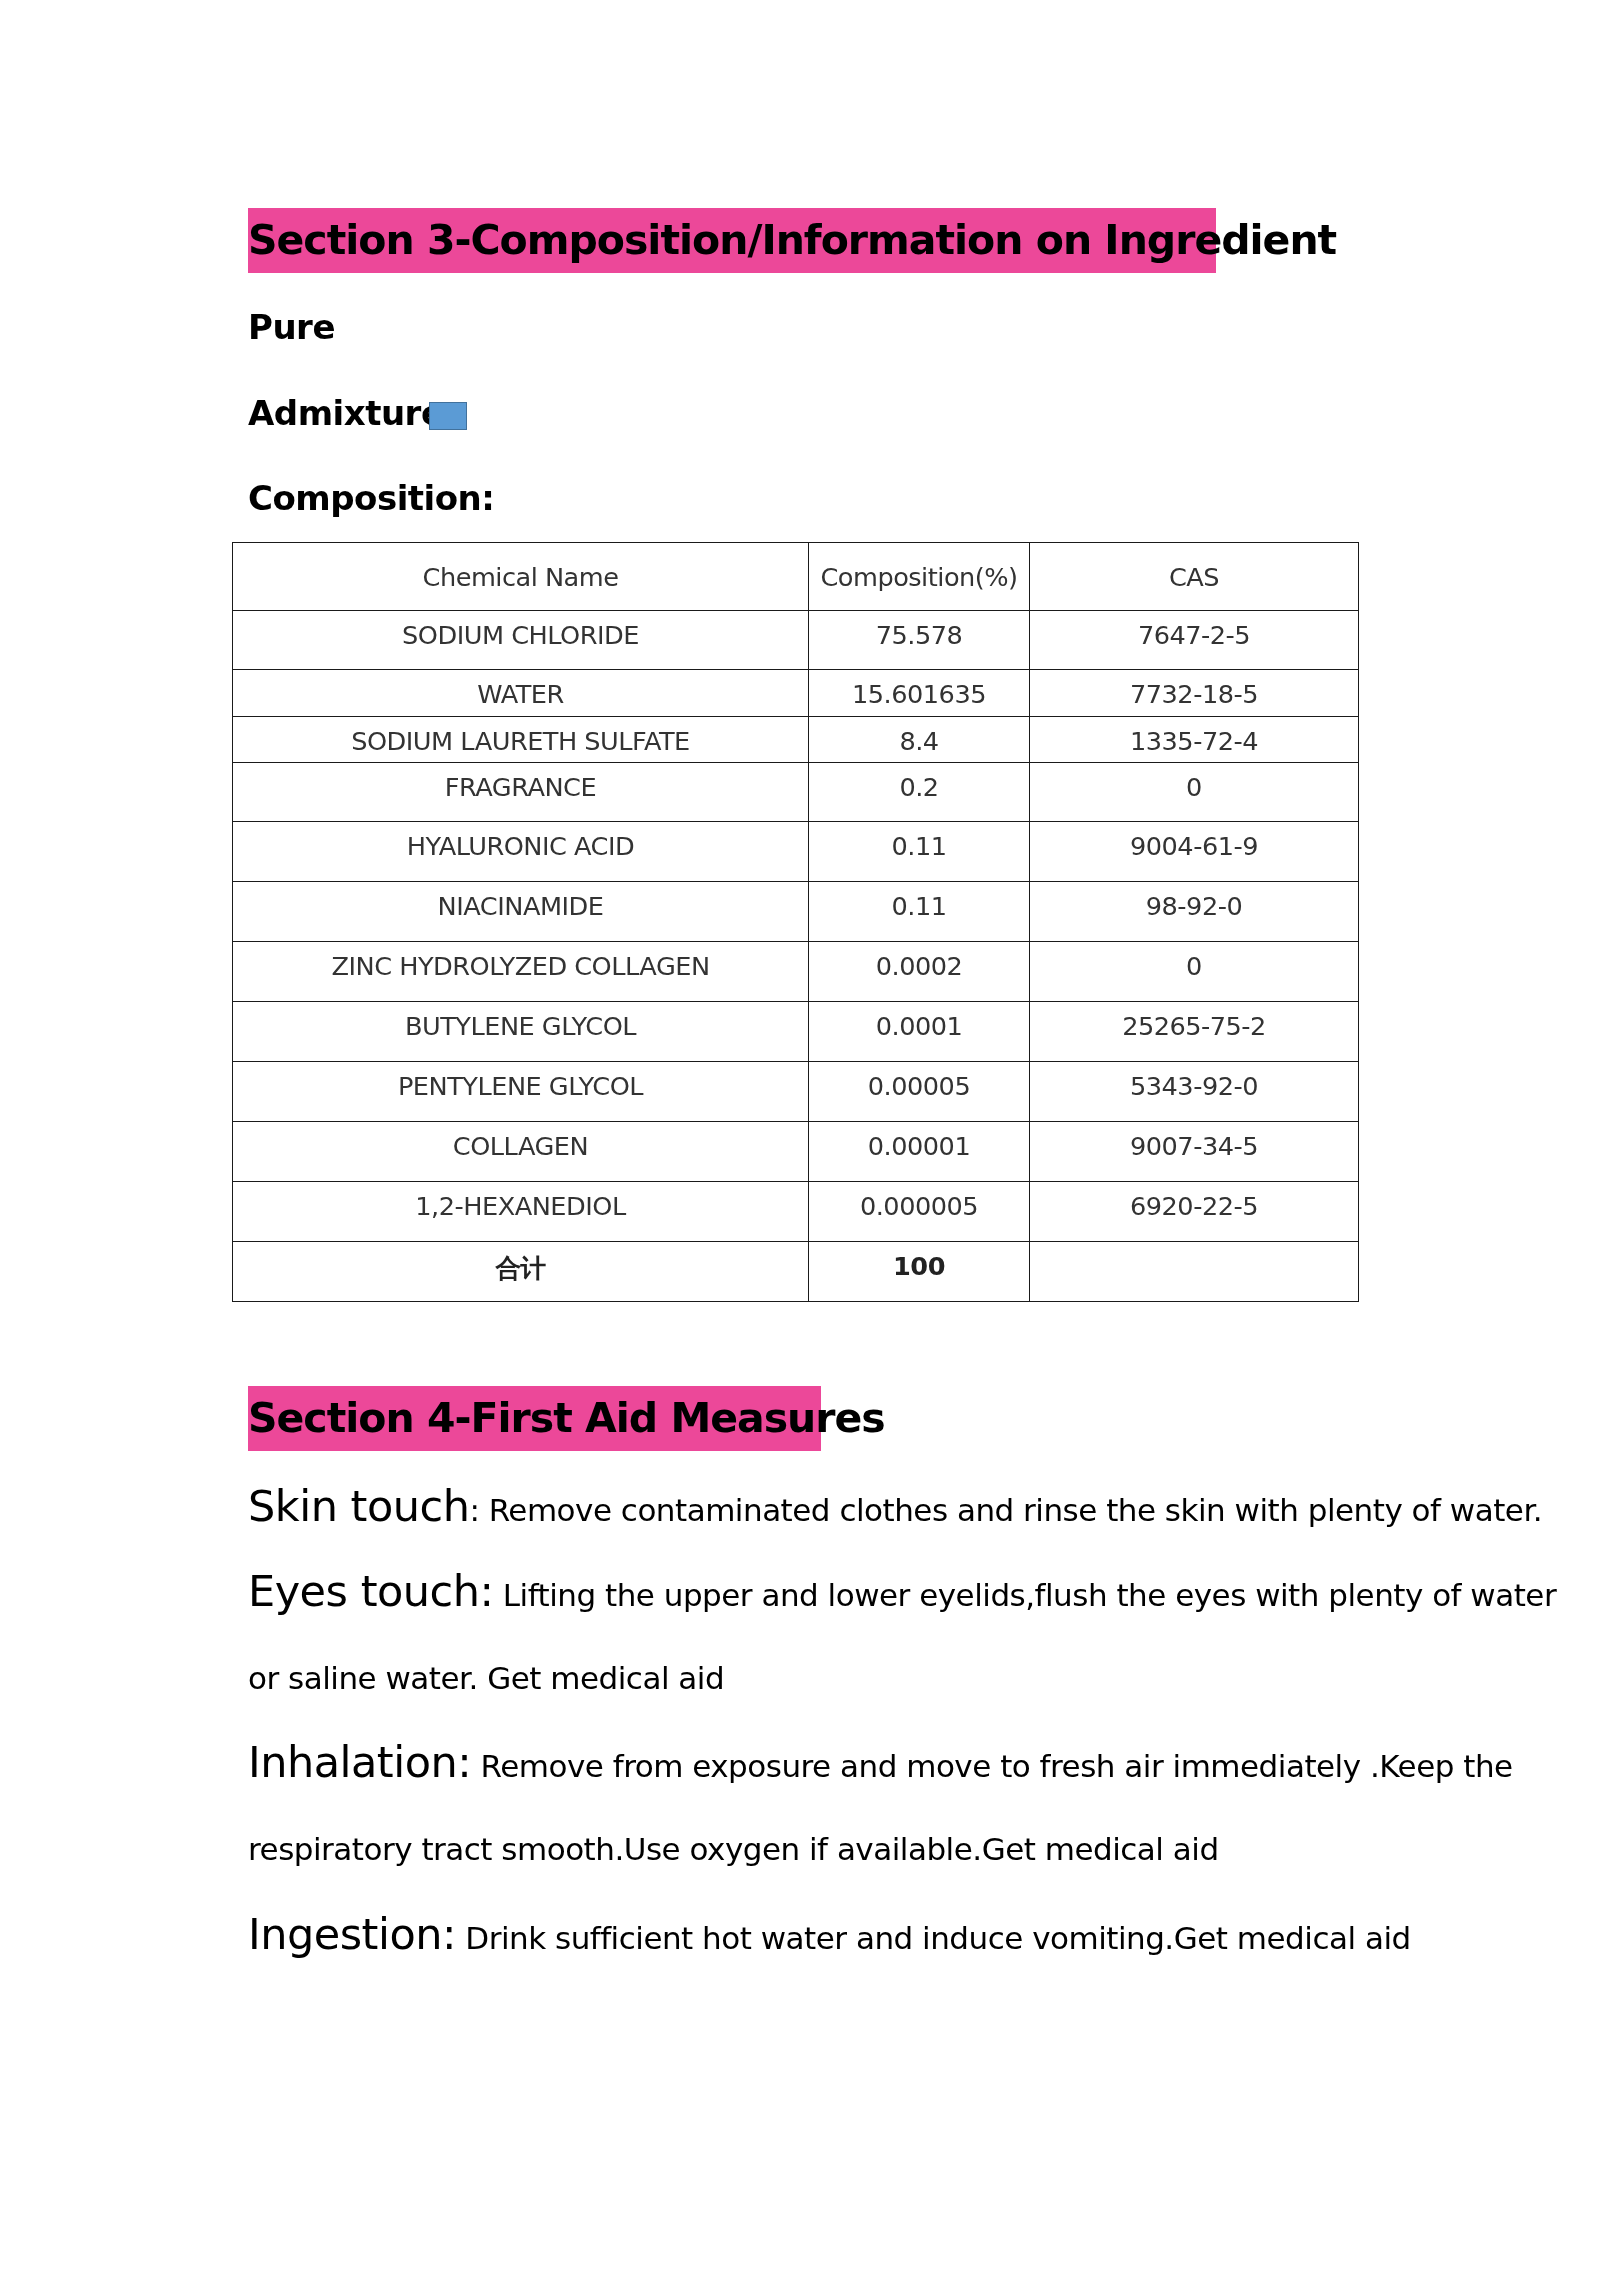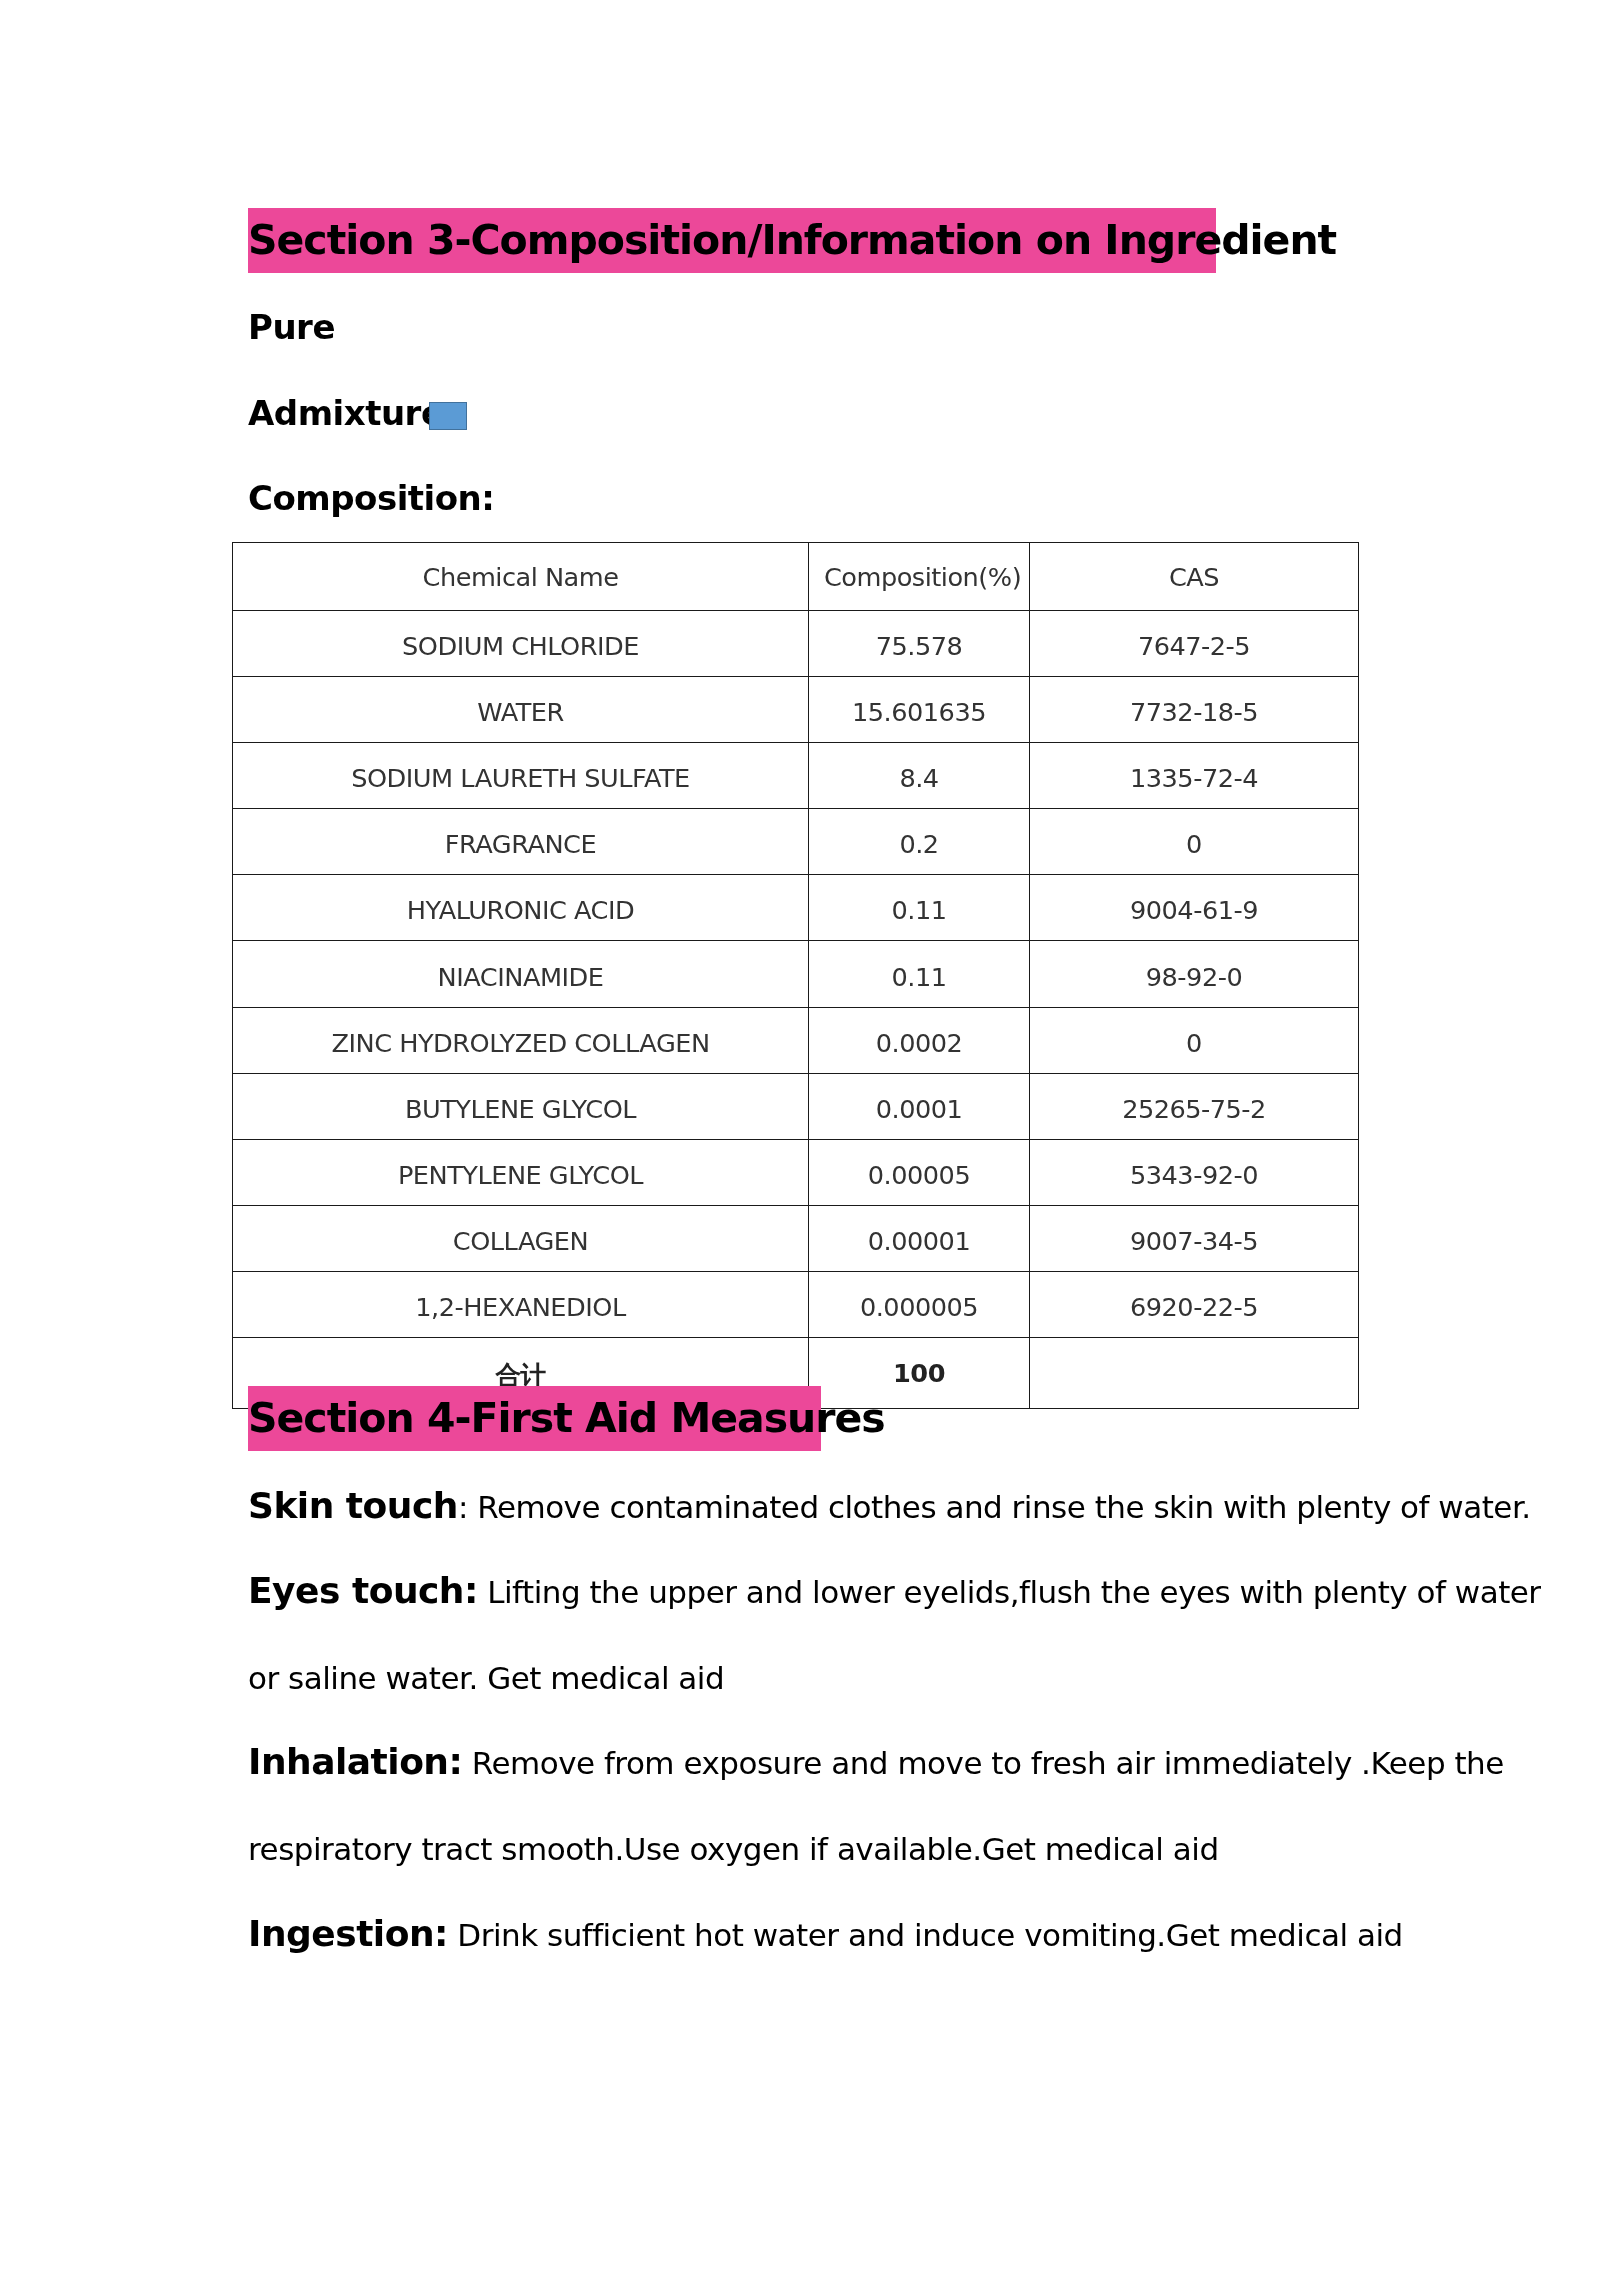--- a/index.html
+++ b/index.html
@@ -21,29 +21,29 @@
     display: inline-block;
   }
   table.comp {
     position: absolute; left: 232px; top: 542px; width: 1126px;
     border-collapse: collapse; table-layout: fixed;
     font-family: "DejaVu Sans", "Liberation Sans", sans-serif;
     font-size: 25.6px; color: #333;
   }
   table.comp td, table.comp th {
     border: 1.5px solid #1a1a1a; text-align: center; vertical-align: top;
-    font-weight: normal; padding: 15px; white-space: nowrap; letter-spacing: -0.5px;
+    font-weight: normal; padding: 4px; white-space: nowrap; letter-spacing: -0.5px;
   }
   table.comp th { vertical-align: middle; }
   table.comp td .cell { display: block; padding-top: 5.1px; }
   table.comp tr.total td { font-weight: bold; color: #222; }
   .para {
     font-size: 31px; line-height: 46px; white-space: nowrap; letter-spacing: -0.5px;
   }
-  .para .lead { font-weight: bold; font-size: 36px; }
+  .para .lead { font-weight: normal; font-size: 43px; }
   .justify { width: 1143px; text-align: justify; text-align-last: justify; }
 </style>
 </head>
 <body>
 
 <div class="abs section-heading" style="left:248px; top:208px; width:966px;">Section 3-Composition/Information on Ingredient</div>
 
 <div class="abs label" style="left:248px; top:304px;">Pure</div>
 
 <div class="abs label" style="left:248px; top:390px;">

